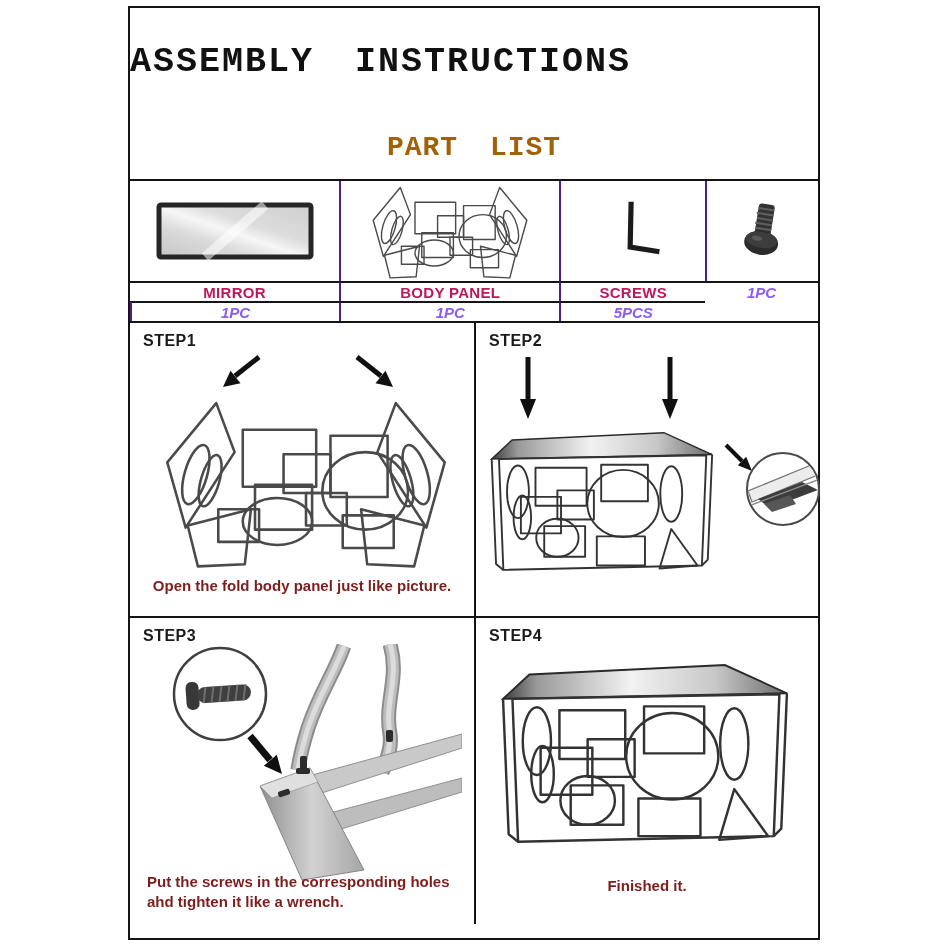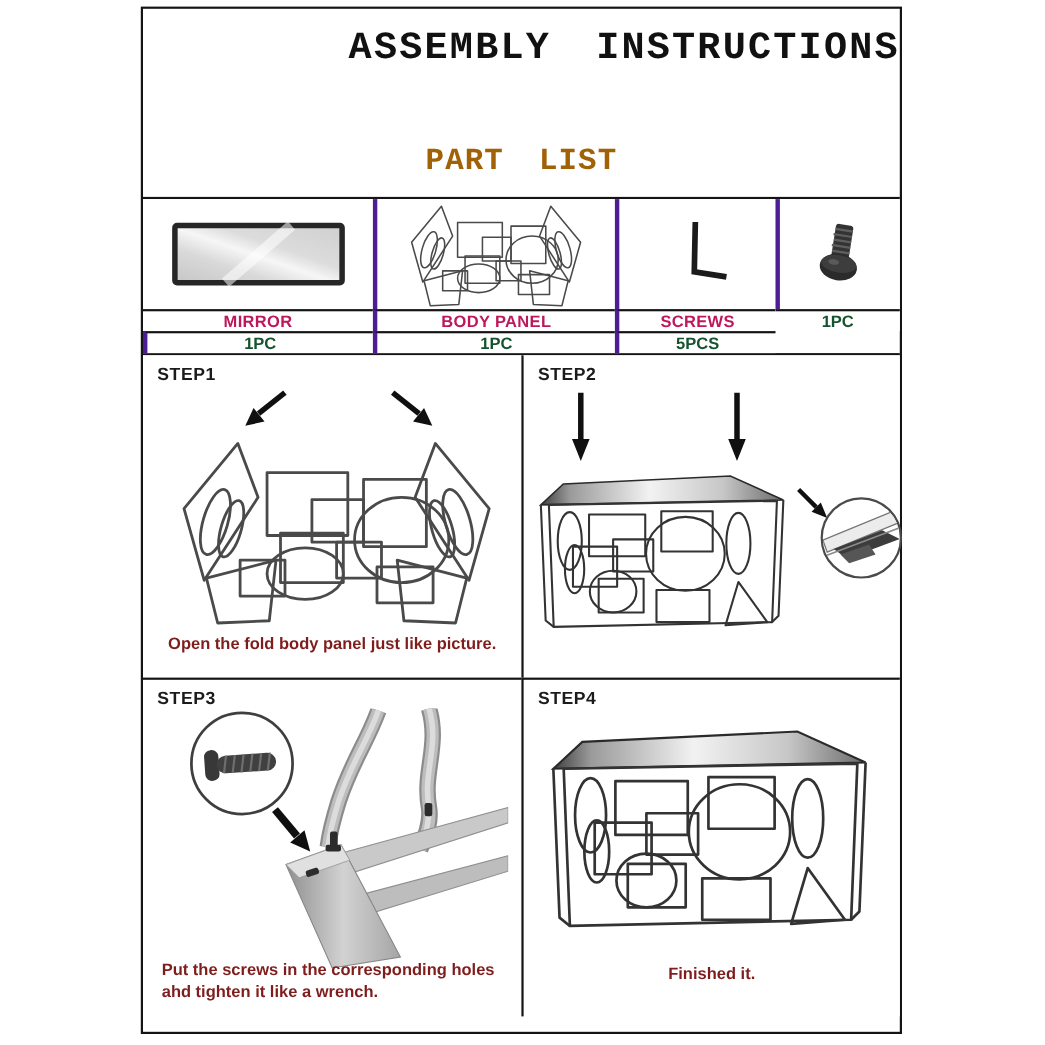--- a/index.html
+++ b/index.html
@@ -1,32 +1,32 @@
 <!DOCTYPE html>
 <html><head>
 <meta charset="utf-8">
 <style>
   html,body{margin:0;padding:0;background:#ffffff;}
   body{width:950px;height:950px;position:relative;font-family:"Liberation Sans",sans-serif;color:#1a1a1a;}
   .page{position:absolute;left:128px;top:6px;width:692px;height:934px;border:2px solid #141414;background:#fff;box-sizing:border-box;}
   
   .title-block{position:relative;height:171px;}
-  .doc-title{position:absolute;top:16px;left:0;width:100%;text-align:right;margin:0;
+  .doc-title{position:absolute;top:34px;left:0;width:100%;text-align:left;margin:0;
     font-family:"Liberation Mono","DejaVu Sans Mono",monospace;font-weight:bold;
     font-size:35px;letter-spacing:2px;word-spacing:18px;color:#111;}
   .doc-subtitle{position:absolute;top:124px;left:0;width:100%;text-align:center;margin:0;
     font-family:"Liberation Mono","DejaVu Sans Mono",monospace;font-weight:bold;
     font-size:28px;letter-spacing:1px;word-spacing:14px;color:#a16207;}
   
   .parts-table{display:grid;grid-template-columns:30.4% 32% 21.2% auto;border-top:2px solid #141414;}
   .pcell{box-sizing:border-box;display:flex;align-items:center;justify-content:center;background:#fff;}
-  .pcell.cl{border-left:4px solid #4c1d95;}
+  .pcell.cl{border-left:2px solid #4c1d95;}
   .prow-img{height:100px;}
   .prow-name{height:20px;border-top:2px solid #141414;font-weight:bold;font-size:15px;letter-spacing:.3px;color:#be185d;}
-  .prow-qty{height:20px;border-top:2px solid #141414;font-weight:bold;font-size:15px;color:#14532d;}
+  .prow-qty{height:20px;border-top:2px solid #141414;font-weight:bold;font-size:15px;color:#8b5cf6;font-style:italic;}
   
   .steps{border-top:2px solid #141414;height:603px;box-sizing:border-box;display:grid;
     grid-template-columns:50% auto;grid-template-rows:293px auto;}
   .scell{position:relative;box-sizing:border-box;background:#fff;}
   .scell.cl{border-left:2px solid #141414;}
   .scell.ct{border-top:2px solid #141414;}
   .step-label{position:absolute;top:9px;left:13px;font-weight:bold;font-size:16px;letter-spacing:.5px;color:#1b1b1b;}
   .caption{position:absolute;font-weight:bold;font-size:15px;line-height:20px;color:#7f1d1d;}
   .cap1{bottom:20px;left:0;width:100%;text-align:center;}
   .cap2{bottom:8px;left:11px;width:326px;text-align:left;}

